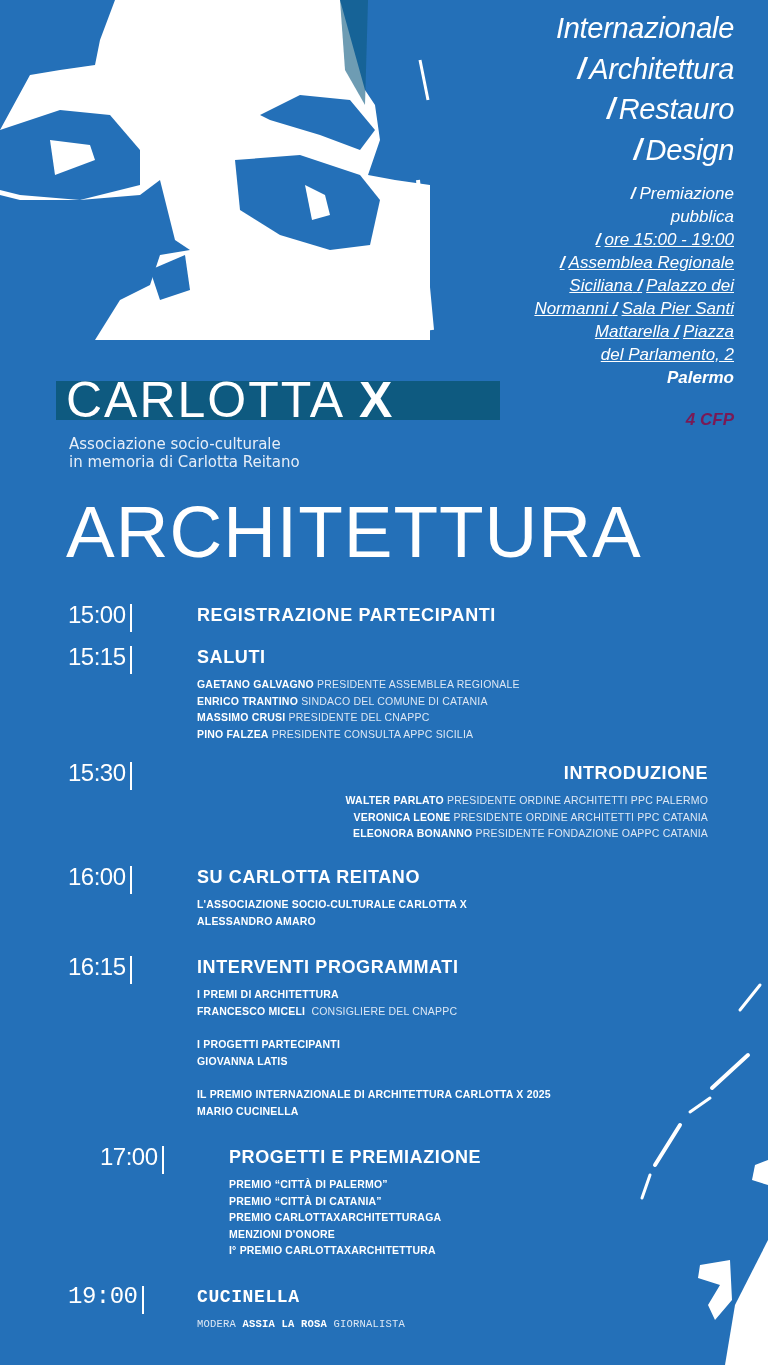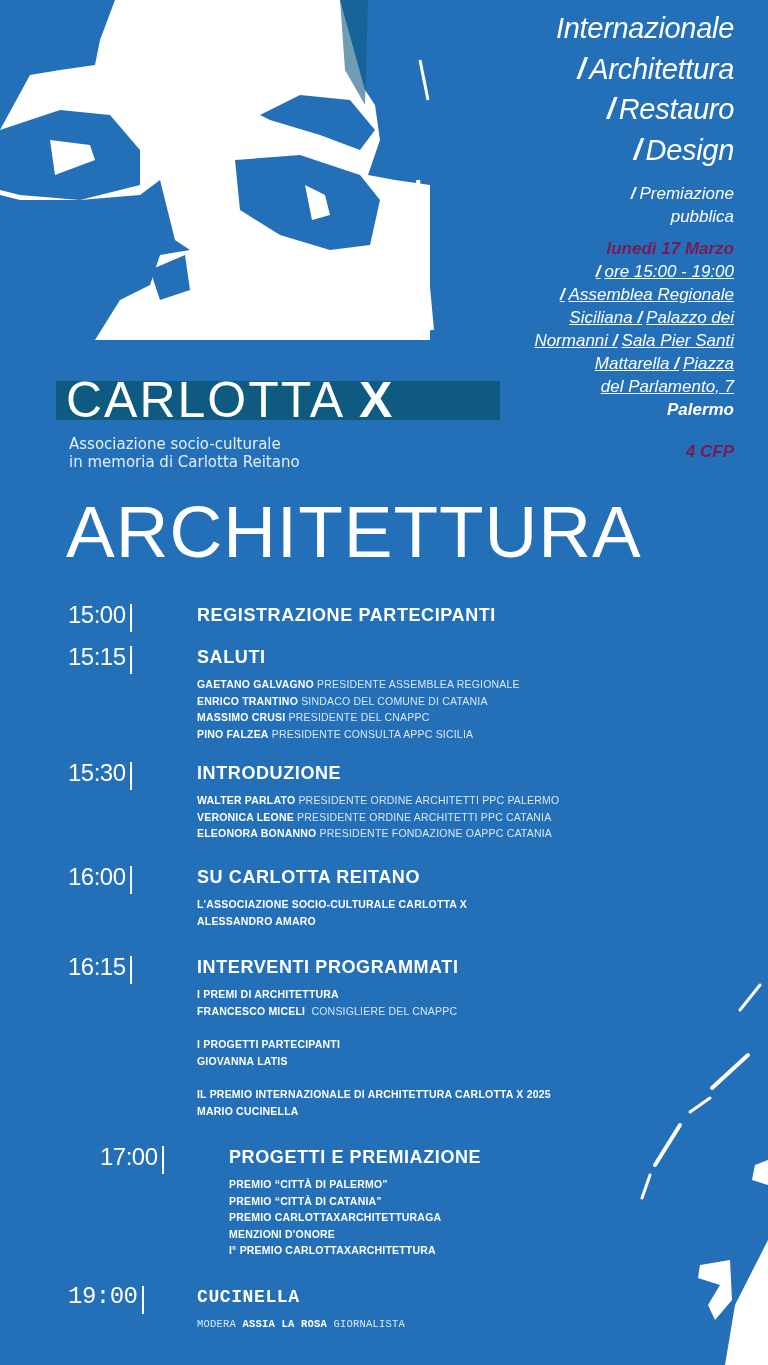--- a/index.html
+++ b/index.html
@@ -100,28 +100,27 @@
   <path d="M80 305 L110 300 L112 340 L95 360 L88 345 L100 325 L78 318 Z" fill="#fff"></path>
   <path d="M115 345 L148 280 L148 405 L105 405 Z" fill="#fff"></path>
 </svg>
 
 <div class="info-block">
   <div class="big">Internazionale</div>
   <div class="big"><span class="slash">/</span><span>Architettura</span></div>
   <div class="big"><span class="slash">/</span><span>Restauro</span></div>
   <div class="big"><span class="slash">/</span><span>Design</span></div>
   <div class="mid"><span class="slash">/</span><span>Premiazione</span><br><span>pubblica</span></div>
-  <div class="date">lunedì 17 Marzo</div>
   <div class="loc"><span class="slash">/</span><span>ore 15:00 - 19:00</span></div>
   <div class="loc">
     <span class="slash">/</span><span>Assemblea Regionale</span><br>
     <span>Siciliana</span> <span class="slash">/</span><span>Palazzo dei</span><br>
     <span>Normanni</span> <span class="slash">/</span><span>Sala Pier Santi</span><br>
     <span>Mattarella</span> <span class="slash">/</span><span>Piazza</span><br>
-    <span>del Parlamento, 7</span>
+    <span>del Parlamento, 2</span>
   </div>
   <div class="city">Palermo</div>
   <div class="cfp">4 CFP</div>
 </div>
 
 <div class="logo-bar">
   <span class="name">CARLOTTA</span>
   <span class="name x">X</span>
 </div>
 <div class="assoc">
@@ -151,21 +150,21 @@
       <div class="title">SALUTI</div>
       <div class="lines">
         <div class="line"><b>GAETANO GALVAGNO</b> <span class="role">PRESIDENTE ASSEMBLEA REGIONALE</span></div>
         <div class="line"><b>ENRICO TRANTINO</b> <span class="role">SINDACO DEL COMUNE DI CATANIA</span></div>
         <div class="line"><b>MASSIMO CRUSI</b> <span class="role">PRESIDENTE DEL CNAPPC</span></div>
         <div class="line"><b>PINO FALZEA</b> <span class="role">PRESIDENTE CONSULTA APPC SICILIA</span></div>
       </div>
     </div>
   </div>
 
-  <div class="slot" style="height:104px;">
+  <div class="slot" style="height:104px;text-align:right;">
     <div class="time">
         <span>15:30</span>
         <span class="bar"></span>
       </div>
     <div class="content">
       <div class="title">INTRODUZIONE</div>
       <div class="lines">
         <div class="line"><b>WALTER PARLATO</b> <span class="role">PRESIDENTE ORDINE ARCHITETTI PPC PALERMO</span></div>
         <div class="line"><b>VERONICA LEONE</b> <span class="role">PRESIDENTE ORDINE ARCHITETTI PPC CATANIA</span></div>
         <div class="line"><b>ELEONORA BONANNO</b> <span class="role">PRESIDENTE FONDAZIONE OAPPC CATANIA</span></div>

